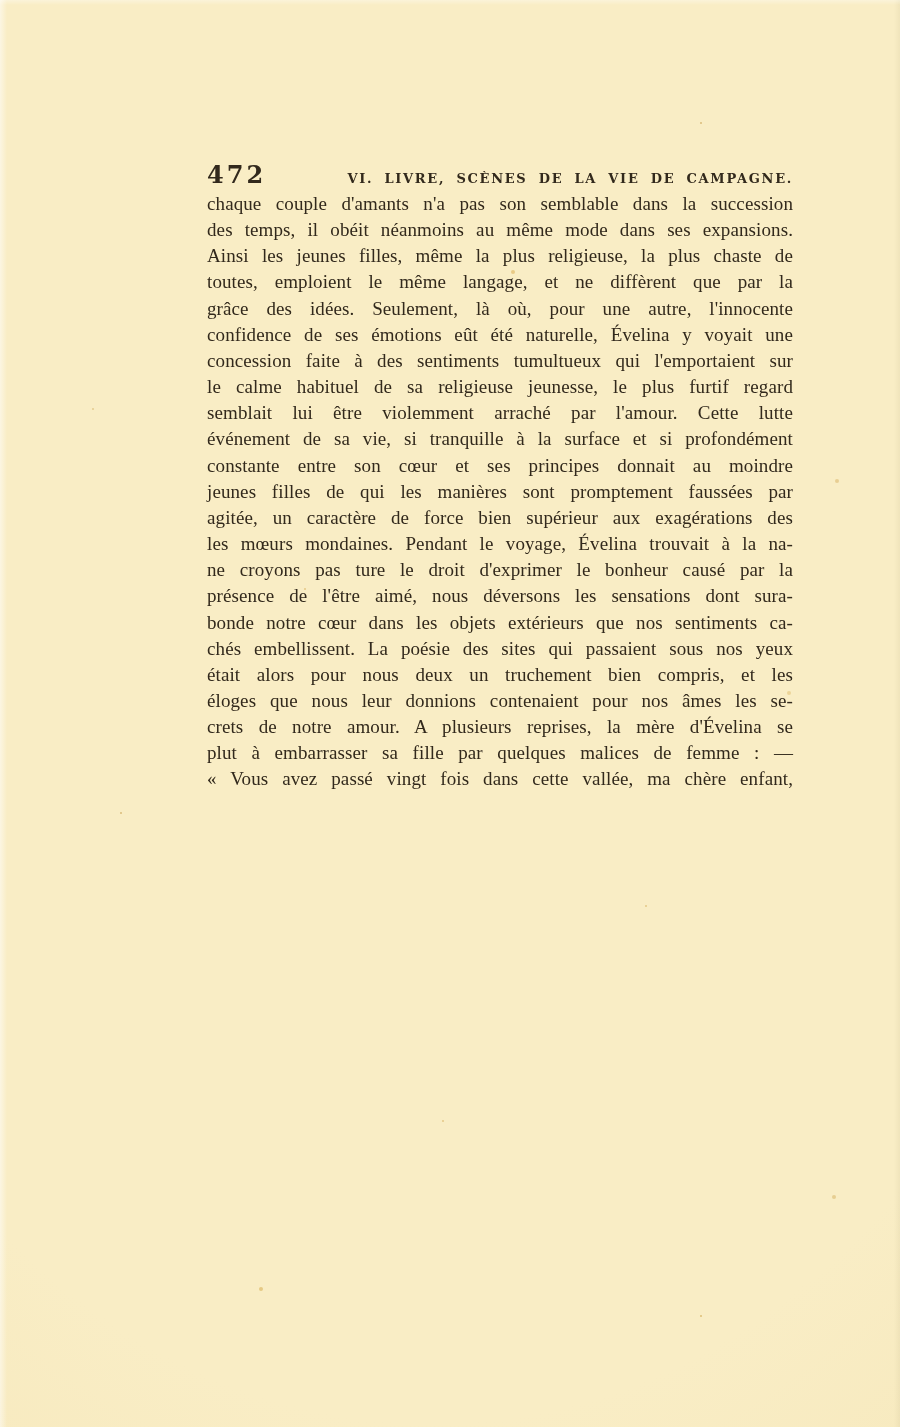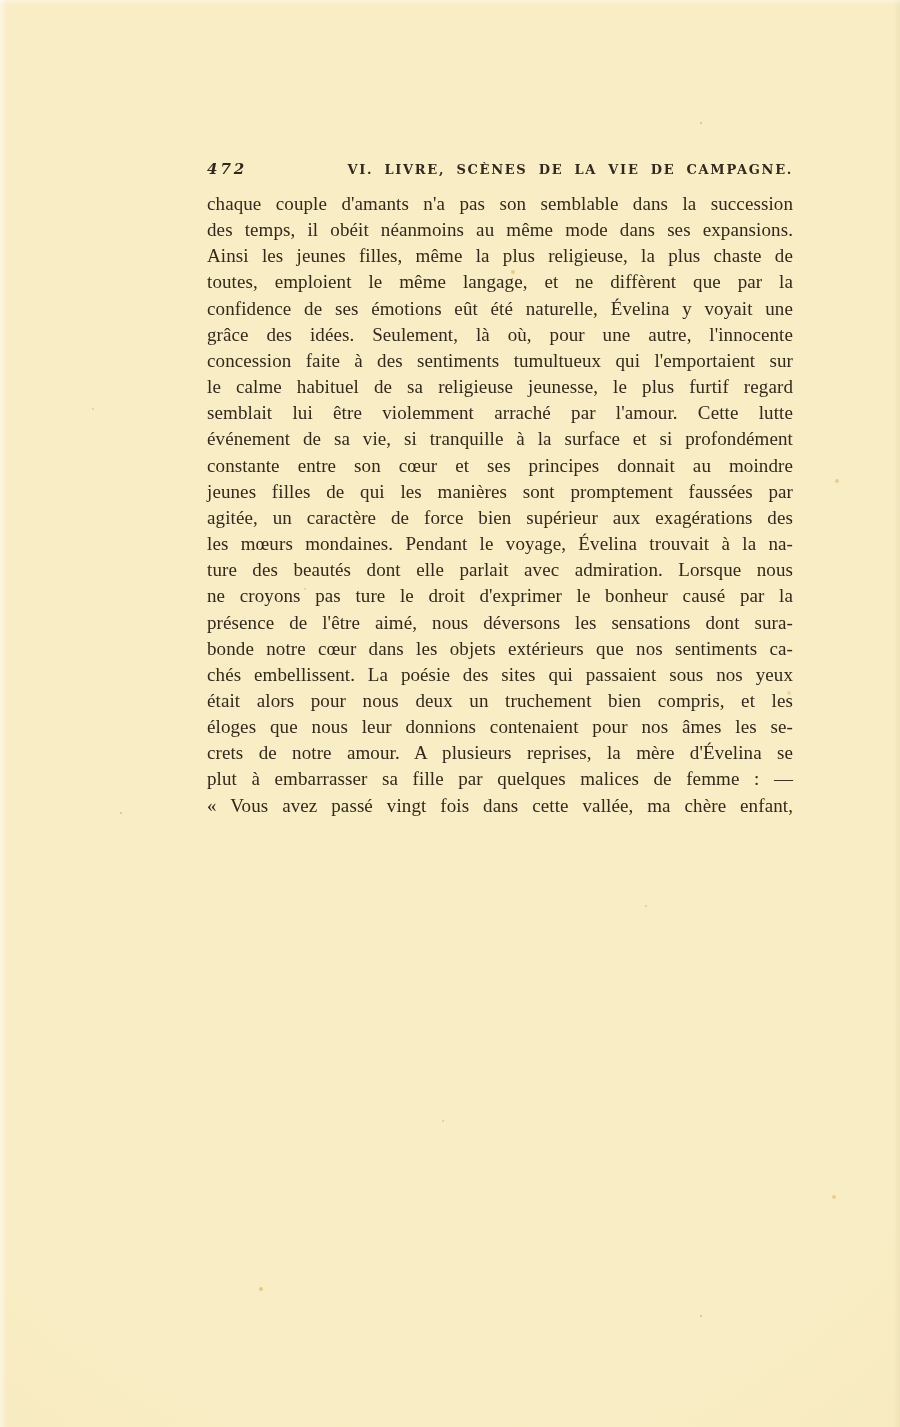--- a/index.html
+++ b/index.html
@@ -36,23 +36,22 @@
       645px 905px 0 0 rgba(196,146,40,.4),
       788px 692px 0 1px rgba(212,166,70,.35);
   }
   .header {
     position: absolute;
     top: 160px; left: 207px; width: 586px;
     display: flex; align-items: baseline;
     font-weight: bold;
   }
   .pagenum {
-    font-size: 15px;
+    font-size: 24px;
     letter-spacing: 3px;
-    font-style: italic;
   }
   .running-title {
     flex: 1;
     text-align: right;
     font-size: 13px;
     letter-spacing: 1.7px;
     word-spacing: 5px;
     white-space: nowrap;
   }
   .text-block {
@@ -76,31 +75,30 @@
   <div class="speckles"></div>
   <div class="header">
     <span class="pagenum">472</span>
     <span class="running-title">VI. LIVRE, SCÈNES DE LA VIE DE CAMPAGNE.</span>
   </div>
   <div class="text-block" id="text-block">
       <div class="line">chaque couple d'amants n'a pas son semblable dans la succession</div>
       <div class="line">des temps, il obéit néanmoins au même mode dans ses expansions.</div>
       <div class="line">Ainsi les jeunes filles, même la plus religieuse, la plus chaste de</div>
       <div class="line">toutes, emploient le même langage, et ne diffèrent que par la</div>
+      <div class="line">grâce des idées. Seulement, là où, pour une autre, l'innocente</div>
       <div class="line">confidence de ses émotions eût été naturelle, Évelina y voyait une</div>
-      <div class="line">grâce des idées. Seulement, là où, pour une autre, l'innocente</div>
       <div class="line">concession faite à des sentiments tumultueux qui l'emportaient sur</div>
       <div class="line">le calme habituel de sa religieuse jeunesse, le plus furtif regard</div>
       <div class="line">semblait lui être violemment arraché par l'amour. Cette lutte</div>
       <div class="line">événement de sa vie, si tranquille à la surface et si profondément</div>
       <div class="line">constante entre son cœur et ses principes donnait au moindre</div>
       <div class="line">jeunes filles de qui les manières sont promptement faussées par</div>
       <div class="line">agitée, un caractère de force bien supérieur aux exagérations des</div>
       <div class="line">les mœurs mondaines. Pendant le voyage, Évelina trouvait à la na-</div>
-      <div class="line">ture des beautés dont elle parlait avec admiration. Lorsque nous</div>
       <div class="line">ne croyons pas ture le droit d'exprimer le bonheur causé par la</div>
       <div class="line">présence de l'être aimé, nous déversons les sensations dont sura-</div>
       <div class="line">bonde notre cœur dans les objets extérieurs que nos sentiments ca-</div>
       <div class="line">chés embellissent. La poésie des sites qui passaient sous nos yeux</div>
       <div class="line">était alors pour nous deux un truchement bien compris, et les</div>
       <div class="line">éloges que nous leur donnions contenaient pour nos âmes les se-</div>
       <div class="line">crets de notre amour. A plusieurs reprises, la mère d'Évelina se</div>
       <div class="line">plut à embarrasser sa fille par quelques malices de femme : —</div>
       <div class="line">« Vous avez passé vingt fois dans cette vallée, ma chère enfant,</div>
     </div>

